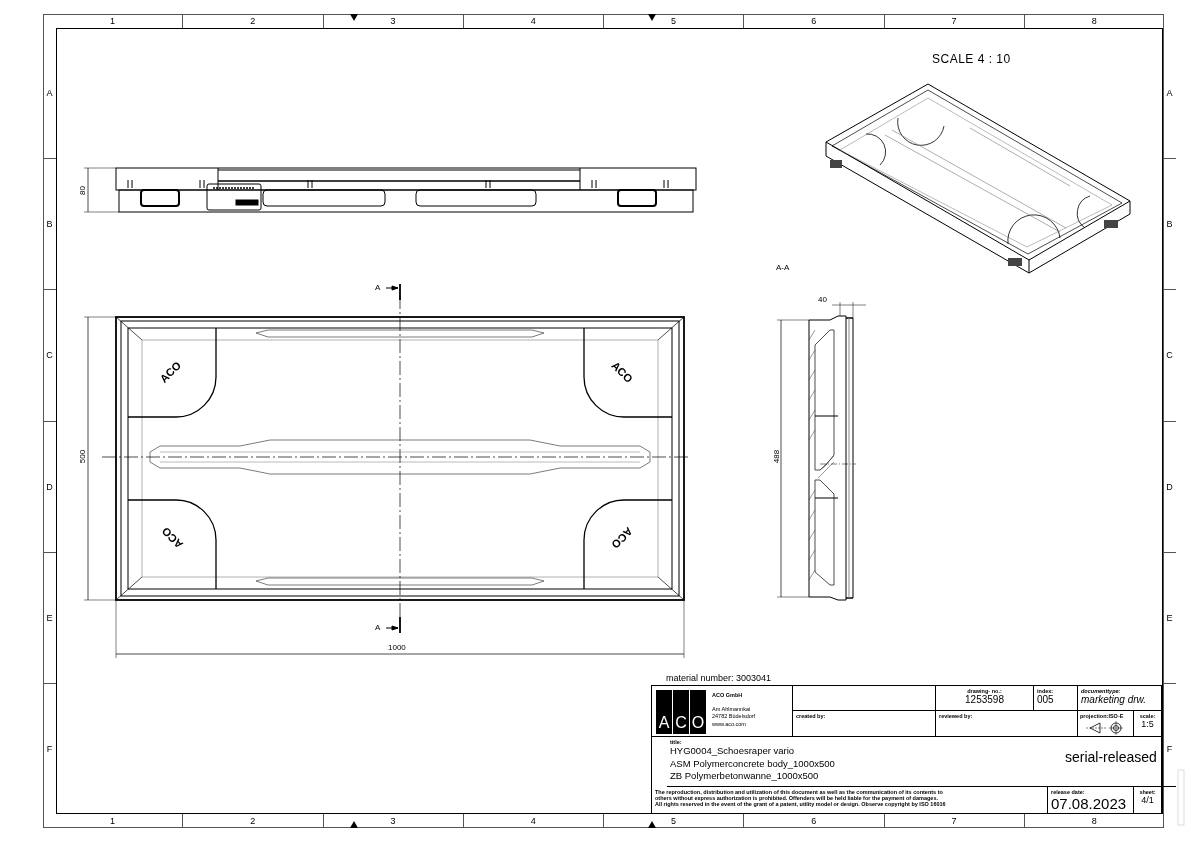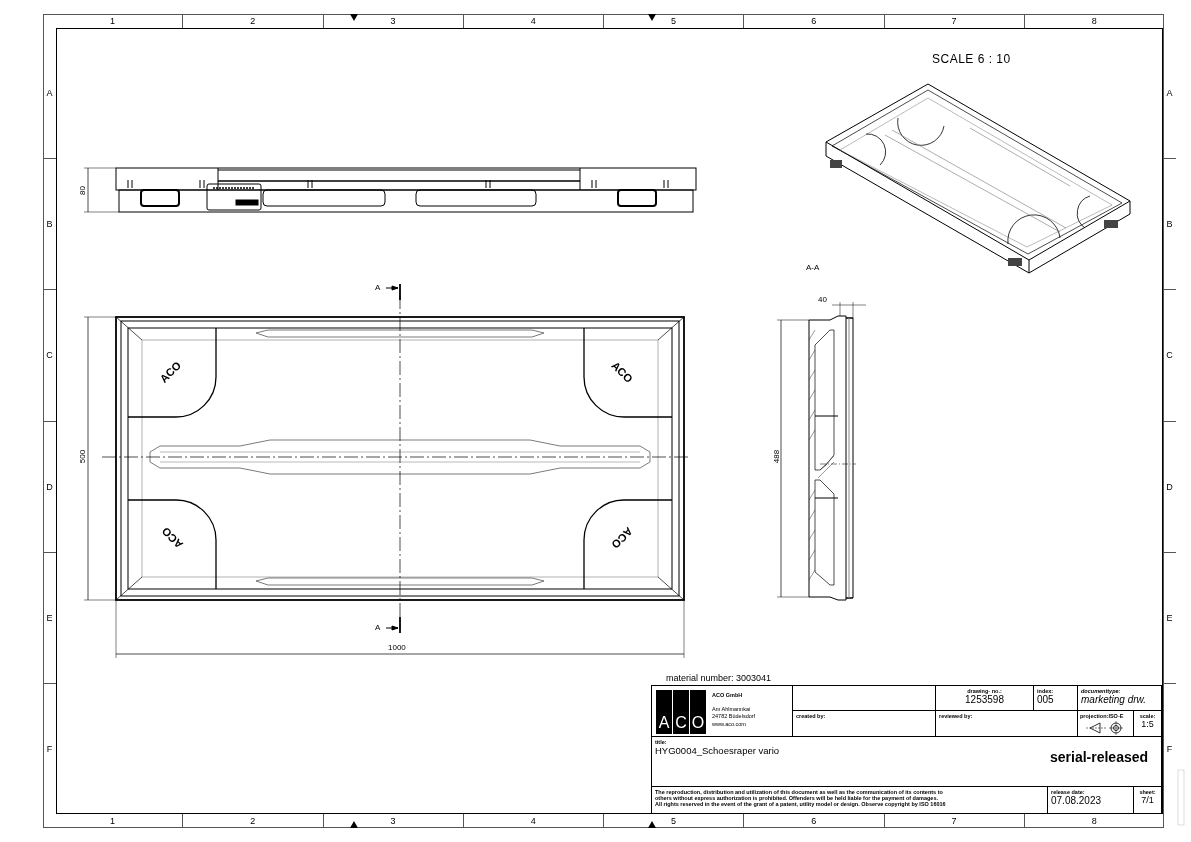--- a/index.html
+++ b/index.html
@@ -19,21 +19,21 @@
   .scale-label{left:932px;top:52px;font-size:12px;letter-spacing:0.5px;}
   .tb{left:651px;top:685px;width:511px;height:129px;border:1.5px solid #000;box-sizing:border-box;font-size:6px;}
   .tb .cell{position:absolute;box-sizing:border-box;}
   .lbl{font-size:5.5px;font-weight:bold;}
   .val{font-size:10px;}
   .matnum{left:654px;top:673px;font-size:9px;padding-left:12px;}
   .logo{position:absolute;left:4px;top:4px;width:50px;height:44px;background:#000;display:flex;}
   .logo span{flex:1;border-right:1px solid #fff;color:#fff;font-size:16px;display:flex;align-items:flex-end;justify-content:center;padding-bottom:2px;}
   .logo span:last-child{border-right:none;}
   .title-line{font-size:9.5px;line-height:12.5px;}
-  .status{font-size:14px;font-weight:bold;}
+  .status{font-size:14px;}
   .copyright{font-size:5.5px;line-height:6.2px;font-weight:bold;}
   .dim-text{font-size:8px;}
   svg{position:absolute;left:0;top:0;}
 </style>
 </head>
 <body>
 
 <div class="abs frame-outer"></div>
 <div class="abs frame-inner"></div>
 
@@ -75,21 +75,21 @@
   <div class="z">D</div>
   <div class="z">E</div>
   <div class="z">F</div>
 </div>
 
 <div class="tri down" style="left:350px;top:14px;"></div>
 <div class="tri down" style="left:648px;top:14px;"></div>
 <div class="tri up" style="left:350px;top:821px;"></div>
 <div class="tri up" style="left:648px;top:821px;"></div>
 
-<div class="abs scale-label">SCALE 6 : 10</div>
+<div class="abs scale-label">SCALE 4 : 10</div>
 
 <svg width="1191" height="842">
 
   <g stroke="#000" fill="none" stroke-width="1">
     <rect x="116" y="168" width="580" height="22"></rect>
     <rect x="119" y="190" width="574" height="22"></rect>
     <line x1="218" y1="170" x2="580" y2="170"></line>
     <line x1="218" y1="181" x2="580" y2="181" stroke-width="1.5"></line>
     <line x1="218" y1="168" x2="218" y2="190"></line>
     <line x1="580" y1="168" x2="580" y2="190"></line>
@@ -204,21 +204,21 @@
   <rect x="1178" y="770" width="6" height="55" fill="none" stroke="#bbb" stroke-width="0.5"></rect>
 </svg>
 
 <div class="abs dim-text" style="left:78px;top:186px;transform:rotate(-90deg);">80</div>
 <div class="abs dim-text" style="left:76px;top:452px;transform:rotate(-90deg);">500</div>
 <div class="abs dim-text" style="left:388px;top:643px;">1000</div>
 <div class="abs dim-text" style="left:375px;top:283px;">A</div>
 <div class="abs dim-text" style="left:375px;top:623px;">A</div>
 <div class="abs dim-text" style="left:770px;top:452px;transform:rotate(-90deg);">488</div>
 <div class="abs dim-text" style="left:818px;top:295px;">40</div>
-<div class="abs dim-text" style="left:806px;top:263px;">A-A</div>
+<div class="abs dim-text" style="left:776px;top:263px;">A-A</div>
 
 <div class="abs" style="left:158px;top:366px;font-size:11px;font-weight:bold;transform:rotate(-45deg);">ACO</div>
 <div class="abs" style="left:610px;top:366px;font-size:11px;font-weight:bold;transform:rotate(45deg);">ACO</div>
 <div class="abs" style="left:160px;top:532px;font-size:11px;font-weight:bold;transform:rotate(225deg);">ACO</div>
 <div class="abs" style="left:610px;top:532px;font-size:11px;font-weight:bold;transform:rotate(135deg);">ACO</div>
 
 <div class="abs matnum">material number: 3003041</div>
 
 <div class="abs tb">
 
@@ -269,34 +269,36 @@
       <line x1="23" y1="7" x2="37" y2="7" stroke="#000" stroke-width="0.5"></line>
       <line x1="30" y1="0" x2="30" y2="14" stroke="#000" stroke-width="0.5"></line>
     </svg>
   </div>
 
   <div class="cell" style="left:482px;top:25px;width:27px;height:26px;border-bottom:1px solid #000;padding:2px 2px;text-align:center;">
     <div class="lbl">scale:</div>
     <div class="val" style="font-size:9px;">1:5</div>
   </div>
 
-  <div class="cell" style="left:0;top:51px;width:509px;height:50px;border-bottom:1px solid #000;padding:2px 3px;">
+  <div class="cell" style="left:15px;top:51px;width:509px;height:50px;border-bottom:1px solid #000;padding:2px 3px;">
     <div class="lbl">title:</div>
     <div class="title-line">HYG0004_Schoesraper vario</div>
+    <div class="title-line">ASM Polymerconcrete body_1000x500</div>
+    <div class="title-line">ZB Polymerbetonwanne_1000x500</div>
     <div class="abs status" style="left:398px;top:12px;">serial-released</div>
   </div>
 
   <div class="cell" style="left:0;top:101px;width:396px;height:26px;border-right:1px solid #000;padding:2px 3px;">
     <div class="copyright">The reproduction, distribution and utilization of this document as well as the communication of its contents to</div>
     <div class="copyright">others without express authorization is prohibited. Offenders will be held liable for the payment of damages.</div>
     <div class="copyright">All rights reserved in the event of the grant of a patent, utility model or design. Observe copyright by ISO 16016</div>
   </div>
 
   <div class="cell" style="left:396px;top:101px;width:86px;height:26px;border-right:1px solid #000;padding:2px 3px;">
     <div class="lbl">release date:</div>
-    <div class="val" style="font-size:10px;">07.08.2023</div>
+    <div class="val" style="font-size:15px;">07.08.2023</div>
   </div>
 
   <div class="cell" style="left:482px;top:101px;width:27px;height:26px;padding:2px 2px;text-align:center;">
     <div class="lbl">sheet:</div>
-    <div class="val" style="font-size:9px;">7/1</div>
+    <div class="val" style="font-size:9px;">4/1</div>
   </div>
 </div>
 
 </body></html>

